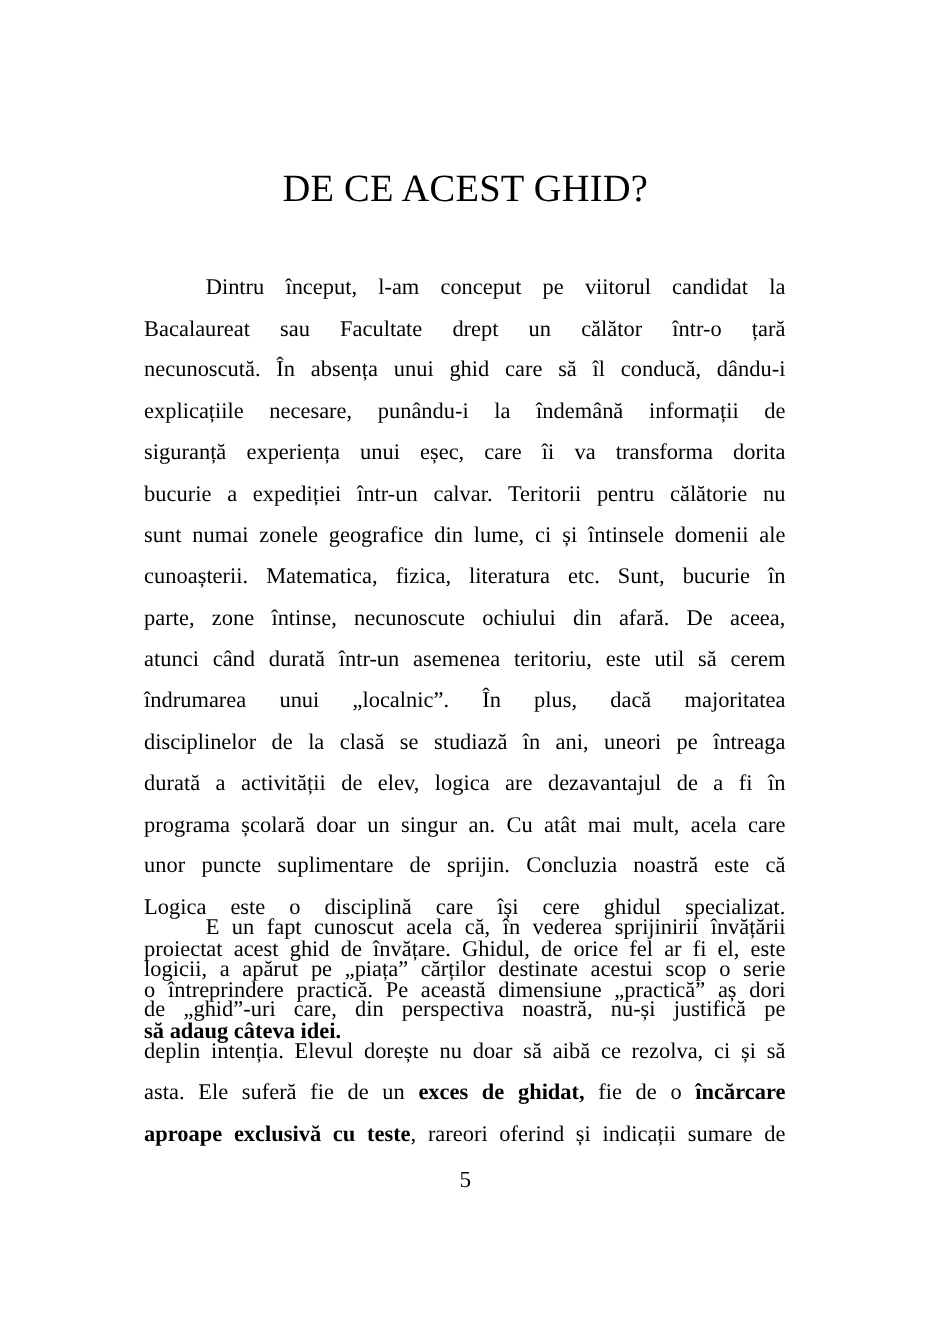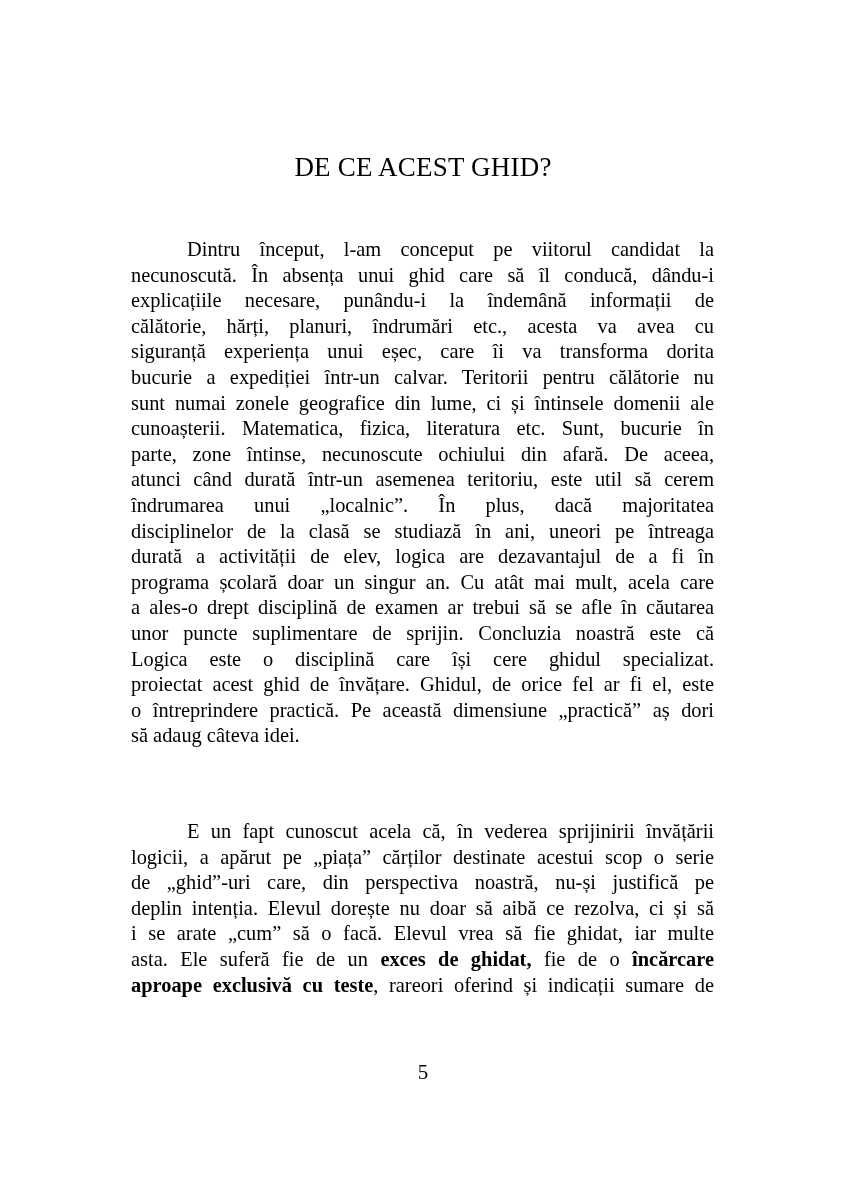--- a/index.html
+++ b/index.html
@@ -1,60 +1,58 @@
 <!DOCTYPE html>
 <html><head>
 <meta charset="utf-8">
 <style>
   html, body { margin: 0; padding: 0; background: #ffffff; }
   body { width: 846px; height: 1200px; position: relative; overflow: hidden;
          font-family: "Liberation Serif", "DejaVu Serif", serif; color: #000; }
   .title { position: absolute; top: 152px; left: 0; width: 846px; text-align: center;
-           font-size: 27px; letter-spacing: 0.2px; }
+           font-size: 35px; letter-spacing: 0.2px; }
   .body-text { position: absolute; left: 131px; width: 583px; font-size: 20.4px; }
   .line { display: block; height: 25.6px; line-height: 25.6px; white-space: nowrap;
-          text-align: justify; text-align-last: justify; }
-  .line.last { text-align-last: left; }
+          text-align: justify; text-align-last: justify; margin-top: 12px; }
+  .line.last { text-align-last: left; font-weight: bold; }
   .indent { padding-left: 56px; }
   b { font-weight: bold; }
   .page-number { position: absolute; top: 1060px; left: 0; width: 846px; text-align: center; font-size: 21px; }
 </style>
 </head>
 <body>
 
 <div>
   <h1 class="title" style="margin:0;font-weight:normal;">DE CE ACEST GHID?</h1>
 
   <div class="body-text" style="top:237px;">
     <span class="line indent">Dintru început, l-am conceput pe viitorul candidat la</span>
+    <span class="line">Bacalaureat sau Facultate drept un călător într-o țară</span>
     <span class="line">necunoscută. În absența unui ghid care să îl conducă, dându-i</span>
     <span class="line">explicațiile necesare, punându-i la îndemână informații de</span>
-    <span class="line">călătorie, hărți, planuri, îndrumări etc., acesta va avea cu</span>
     <span class="line">siguranță experiența unui eșec, care îi va transforma dorita</span>
     <span class="line">bucurie a expediției într-un calvar. Teritorii pentru călătorie nu</span>
     <span class="line">sunt numai zonele geografice din lume, ci și întinsele domenii ale</span>
     <span class="line">cunoașterii. Matematica, fizica, literatura etc. Sunt, bucurie în</span>
     <span class="line">parte, zone întinse, necunoscute ochiului din afară. De aceea,</span>
     <span class="line">atunci când durată într-un asemenea teritoriu, este util să cerem</span>
     <span class="line">îndrumarea unui „localnic”. În plus, dacă majoritatea</span>
     <span class="line">disciplinelor de la clasă se studiază în ani, uneori pe întreaga</span>
     <span class="line">durată a activității de elev, logica are dezavantajul de a fi în</span>
     <span class="line">programa școlară doar un singur an. Cu atât mai mult, acela care</span>
-    <span class="line">a ales-o drept disciplină de examen ar trebui să se afle în căutarea</span>
     <span class="line">unor puncte suplimentare de sprijin. Concluzia noastră este că</span>
     <span class="line">Logica este o disciplină care își cere ghidul specializat.</span>
     <span class="line">proiectat acest ghid de învățare. Ghidul, de orice fel ar fi el, este</span>
     <span class="line">o întreprindere practică. Pe această dimensiune „practică” aș dori</span>
     <span class="line last">să adaug câteva idei.</span>
   </div>
 
   <div class="body-text" style="top:819px;">
     <span class="line indent">E un fapt cunoscut acela că, în vederea sprijinirii învățării</span>
     <span class="line">logicii, a apărut pe „piața” cărților destinate acestui scop o serie</span>
     <span class="line">de „ghid”-uri care, din perspectiva noastră, nu-și justifică pe</span>
     <span class="line">deplin intenția. Elevul dorește nu doar să aibă ce rezolva, ci și să</span>
-    <span class="line">i se arate „cum” să o facă. Elevul vrea să fie ghidat, iar multe</span>
     <span class="line"><span>asta. Ele suferă fie de un </span><b>exces de ghidat,</b><span> fie de o </span><b>încărcare</b></span>
     <span class="line"><b>aproape exclusivă cu teste</b><span>, rareori oferind și indicații sumare de</span></span>
   </div>
 
   <div class="page-number">5</div>
 </div>
 
 </body></html>

